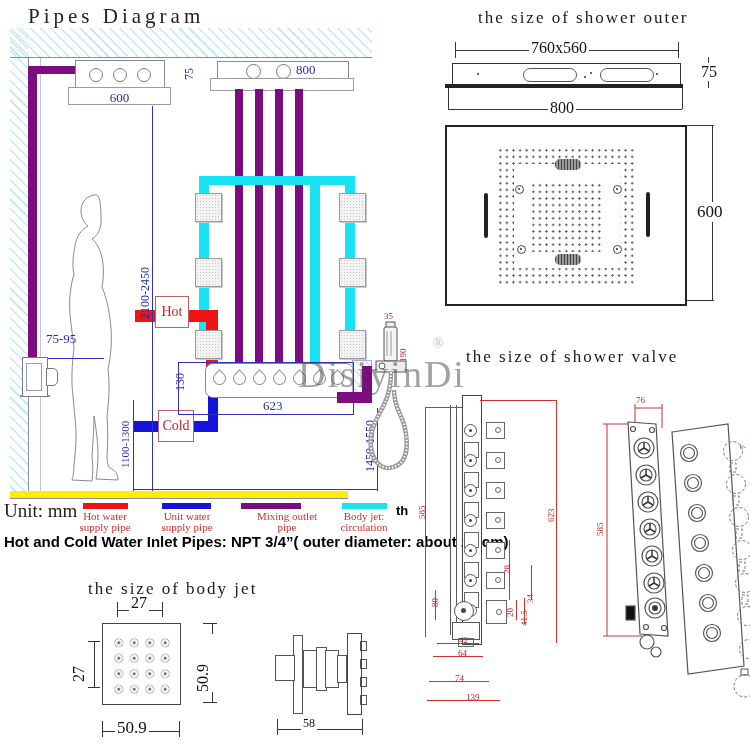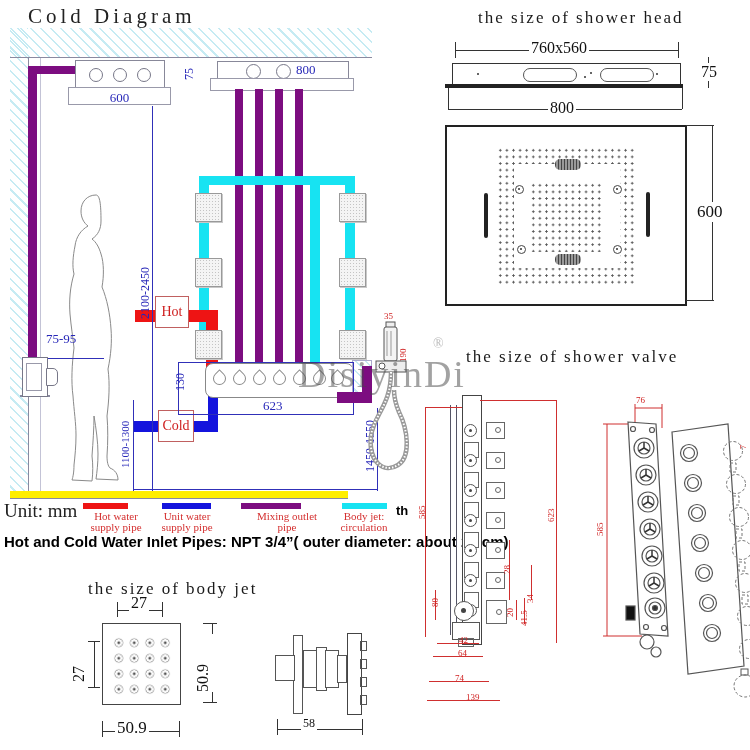--- a/index.html
+++ b/index.html
@@ -45,21 +45,21 @@
   .legend-label{position:absolute;color:#d43030;font-size:11px;line-height:11px;text-align:center;width:70px}
   .note{position:absolute;font-family:"Liberation Sans",sans-serif;font-weight:bold;
         font-size:15px;color:#000;white-space:nowrap}
   .watermark{position:absolute;font-size:38px;letter-spacing:2px;color:rgba(70,70,70,.5);z-index:9;white-space:nowrap}
 </style>
 </head>
 <body>
 
 <div id="canvas">
 
-  <div class="abs" style="left:28px;top:4px;font-size:21px;letter-spacing:4px">Cold Diagram</div>
+  <div class="abs" style="left:28px;top:4px;font-size:21px;letter-spacing:4px">Pipes Diagram</div>
 
   <div class="abs hatch" style="left:10px;top:28px;width:362px;height:30px"></div>
   <div class="abs hatch" style="left:10px;top:28px;width:18px;height:469px"></div>
   <div class="gline" style="left:10px;top:57px;width:362px;height:1px"></div>
   <div class="gline" style="left:28px;top:57px;width:1px;height:440px"></div>
   <div class="gline" style="left:40px;top:58px;width:1px;height:433px;background:#c3c3d6"></div>
 
   <svg class="abs" style="left:56px;top:192px" width="72" height="300" viewBox="0 0 72 300">
     <path d="M40 3C31 3 25 10 25 19C25 26 28 31 32 34C25 38 20 45 19 54C17 64 16 74 18 82C14 95 13 109 14 122C15 134 17 146 18 156C16 172 15 189 17 204C18 218 20 232 20 243C20 254 19 264 18 273C18 280 17 285 16 288L36 289C37 281 37 272 36 264C37 250 38 236 38 224C40 236 42 250 42 262C42 271 41 280 40 287L62 288C62 282 59 278 54 276C52 274 51 270 51 264C52 250 52 236 51 224C53 208 54 192 52 177C55 163 56 149 55 137C54 122 51 107 46 95C48 84 48 71 45 62C43 55 40 50 36 47C42 43 45 37 45 29C45 13 44 3 40 3Z" fill="none" stroke="#8a8a8a" stroke-width="1"></path>
   </svg>
@@ -163,41 +163,41 @@
   <div class="watermark" style="left:298px;top:352px">DisiyinDi</div>
   <div class="abs" style="left:433px;top:336px;font-size:14px;color:rgba(130,130,130,.55);z-index:9">®</div>
 
   <span class="abs" style="left:4px;top:500px;font-size:19px">Unit: mm</span>
 
   <div class="abs" style="left: 83px; top: 503px; width: 45px; height: 6px; background: rgb(238, 20, 20);"></div>
   <div class="abs" style="left: 162px; top: 503px; width: 49px; height: 6px; background: rgb(20, 20, 221);"></div>
   <div class="abs" style="left: 241px; top: 503px; width: 60px; height: 6px; background: rgb(124, 13, 128);"></div>
   <div class="abs" style="left: 342px; top: 503px; width: 45px; height: 6px; background: rgb(23, 227, 242);"></div>
 
-  <div class="legend-label" style="left:81px;top:511px">
+  <div class="legend-label" style="left:70px;top:511px">
     <span>Hot water</span><br>
     <span>supply pipe</span>
   </div>
   <div class="legend-label" style="left:152px;top:511px">
     <span>Unit water</span><br>
     <span>supply pipe</span>
   </div>
   <div class="legend-label" style="left:252px;top:511px">
     <span>Mixing outlet</span><br>
     <span>pipe</span>
   </div>
   <div class="legend-label" style="left:329px;top:511px">
     <span>Body jet:</span><br>
     <span>circulation</span>
   </div>
   <span class="note" style="left:396px;top:503px;font-size:13px">th</span>
 
   <span class="note" style="left:4px;top:533px">Hot and Cold Water Inlet Pipes: NPT 3/4”( outer diameter: about 2.6cm)</span>
 
-  <div class="sec-title" style="left:478px;top:8px">the size of shower head</div>
+  <div class="sec-title" style="left:478px;top:8px">the size of shower outer</div>
 
   <div class="kline" style="left:455px;top:42px;width:1px;height:16px"></div>
   <div class="kline" style="left:678px;top:42px;width:1px;height:16px"></div>
   <div class="kline" style="left:455px;top:50px;width:224px;height:1px"></div>
   <span class="kdim" style="left:529px;top:39px;z-index:3">760x560</span>
 
   <div class="abs" style="left:452px;top:63px;width:227px;height:21px;border:1.5px solid #333;background:#fff">
     <div class="abs" style="left:70px;top:4px;width:52px;height:12px;border:1px solid #555;border-radius:7px"></div>
     <div class="abs" style="left:147px;top:4px;width:52px;height:12px;border:1px solid #555;border-radius:7px"></div>
     <div class="abs" style="left:24px;top:9px;width:2px;height:2px;background:#333;border-radius:50%"></div>

